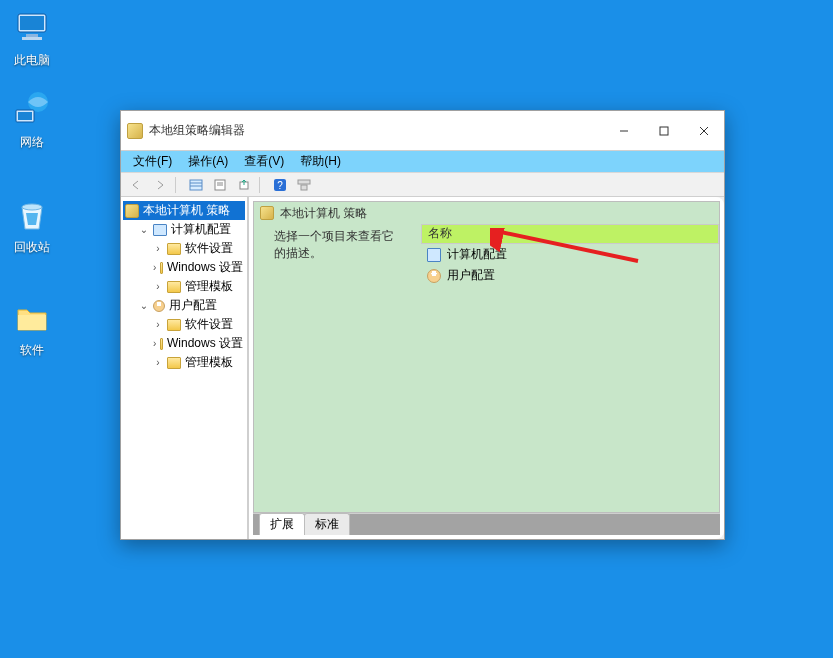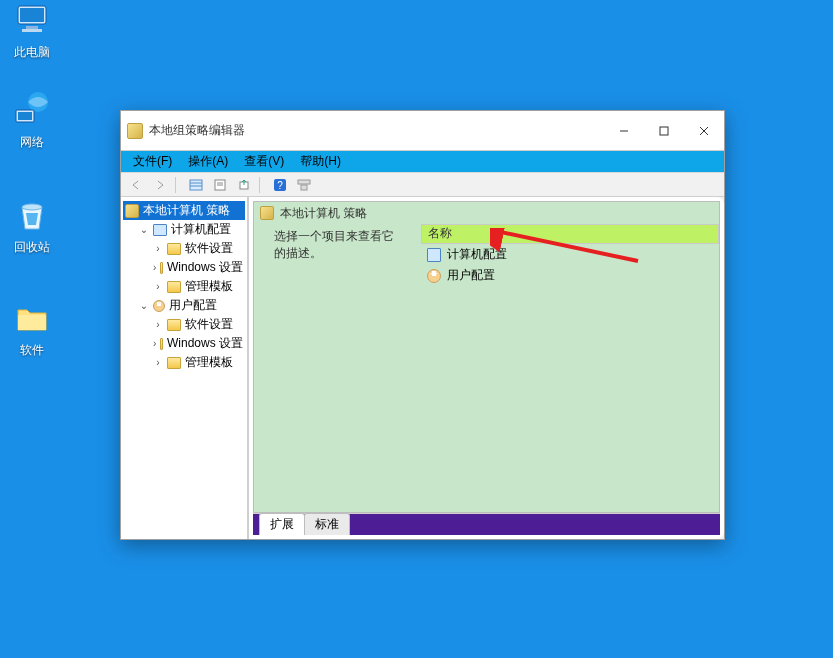--- a/index.html
+++ b/index.html
@@ -62,21 +62,21 @@
   }
   .titlebar .title { flex: 1; color: #333; }
   .win-btn {
     width: 40px; height: 28px;
     display: flex; align-items: center; justify-content: center;
     color: #333;
   }
 
   .menubar {
     height: 22px;
-    background: #0ea5e9;
+    background: #7dd3fc;
     display: flex;
     align-items: center;
     border-bottom: 1px solid #d8d8d8;
     padding-left: 4px;
   }
   .menu-item { padding: 2px 8px; }
 
   .toolbar {
     height: 24px;
     background: #f1f1f1;
@@ -215,21 +215,21 @@
   .li-icon.comp{
     background:#cfe8ff;border:1px solid #4a84c4;border-radius:1px;
   }
   .li-icon.user{
     background: radial-gradient(circle at 50% 30%, #fff 0 25%, #f7d08e 26% 100%);
     border:1px solid #c8a060; border-radius:50%;
   }
 
   .tabs-row{
     height:22px;
-    background:#4c1d95;
+    background:#a3a3a3;
     display:flex; align-items:flex-end;
     padding-left:6px;
     gap:-1px;
     border-top:1px solid #cfcfcf;
     margin:0 4px 4px 4px;
   }
   .tab{
     border:1px solid #bdbdbd;
     border-bottom:none;
     background:#eaeaea;
@@ -243,21 +243,21 @@
   .arrow{
     position:absolute;
     left:490px; top:228px;
     width:150px; height:35px;
     pointer-events:none;
   }
 </style>
 </head>
 <body>
 
-<div class="desktop-icon" style="left:2px; top:0px;">
+<div class="desktop-icon" style="left:2px; top:8px;">
   <div class="icon-img">
     <svg width="40" height="40" viewBox="0 0 40 40">
       <rect x="6" y="6" width="28" height="18" rx="2" fill="#cfe8ff" stroke="#0b5aa6"></rect>
       <rect x="8" y="8" width="24" height="14" fill="#1984d6"></rect>
       <rect x="14" y="26" width="12" height="3" fill="#8ab5e0"></rect>
       <rect x="10" y="29" width="20" height="3" fill="#bcd7f0"></rect>
     </svg>
   </div>
   <div class="label">此电脑</div>
 </div>

